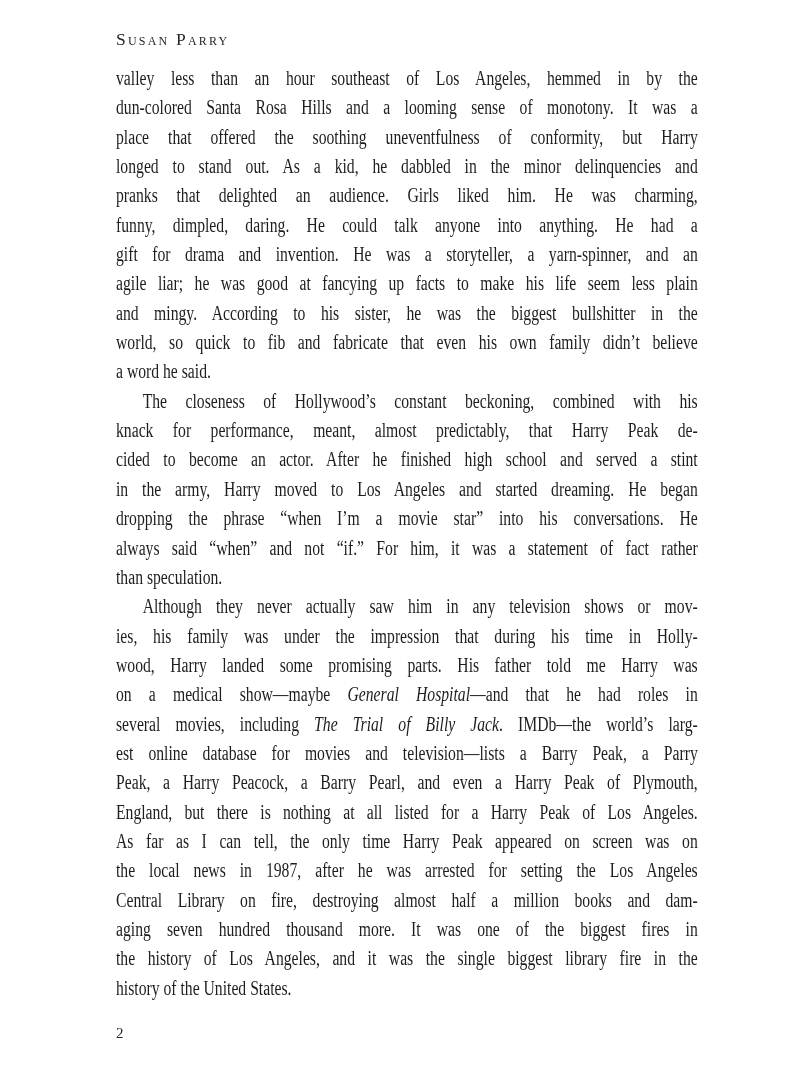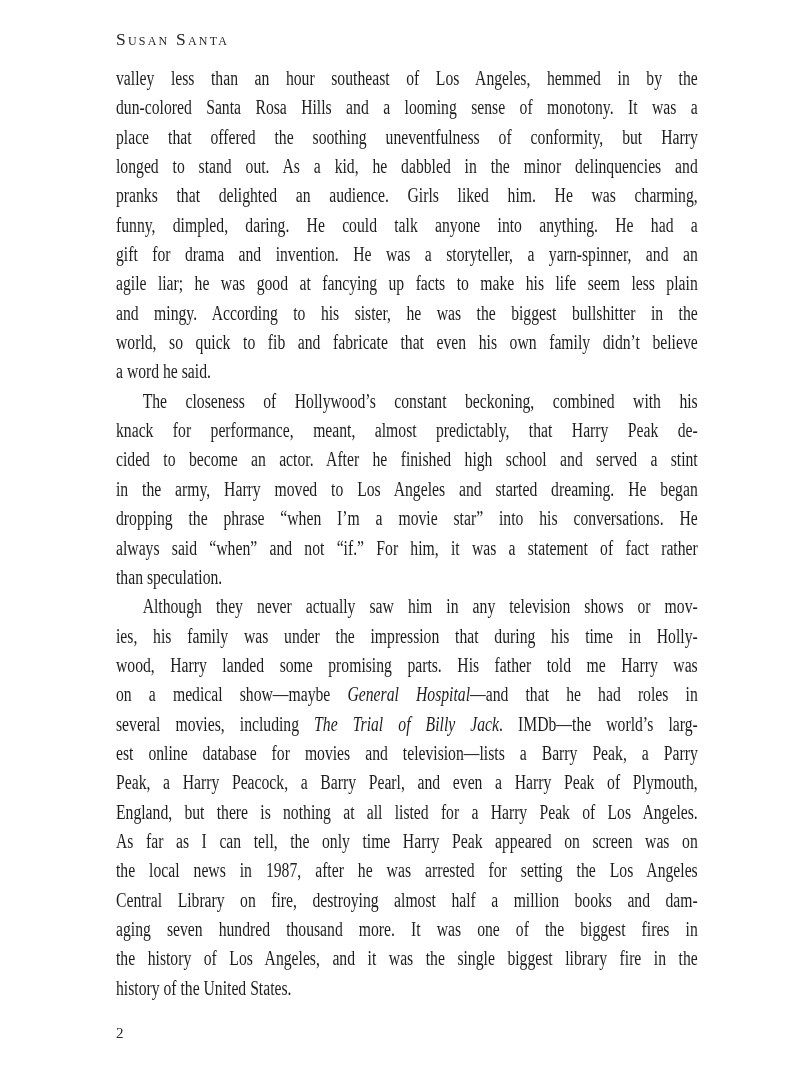--- a/index.html
+++ b/index.html
@@ -54,21 +54,21 @@
     left: 116px;
     top: 1025px;
     font-size: 15px;
     color: #2b2b2b;
   }
 </style>
 </head>
 <body>
 
 <div class="book-page">
-  <div class="running-header">Susan Santa</div>
+  <div class="running-header">Susan Parry</div>
 
   <div class="text-block">
       <div class="paragraph">
         <div class="line"><span>valley less than an hour southeast of Los Angeles, hemmed in by the</span></div>
         <div class="line"><span>dun-colored Santa Rosa Hills and a looming sense of monotony. It was a</span></div>
         <div class="line"><span>place that offered the soothing uneventfulness of conformity, but Harry</span></div>
         <div class="line"><span>longed to stand out. As a kid, he dabbled in the minor delinquencies and</span></div>
         <div class="line"><span>pranks that delighted an audience. Girls liked him. He was charming,</span></div>
         <div class="line"><span>funny, dimpled, daring. He could talk anyone into anything. He had a</span></div>
         <div class="line"><span>gift for drama and invention. He was a storyteller, a yarn-spinner, and an</span></div>

